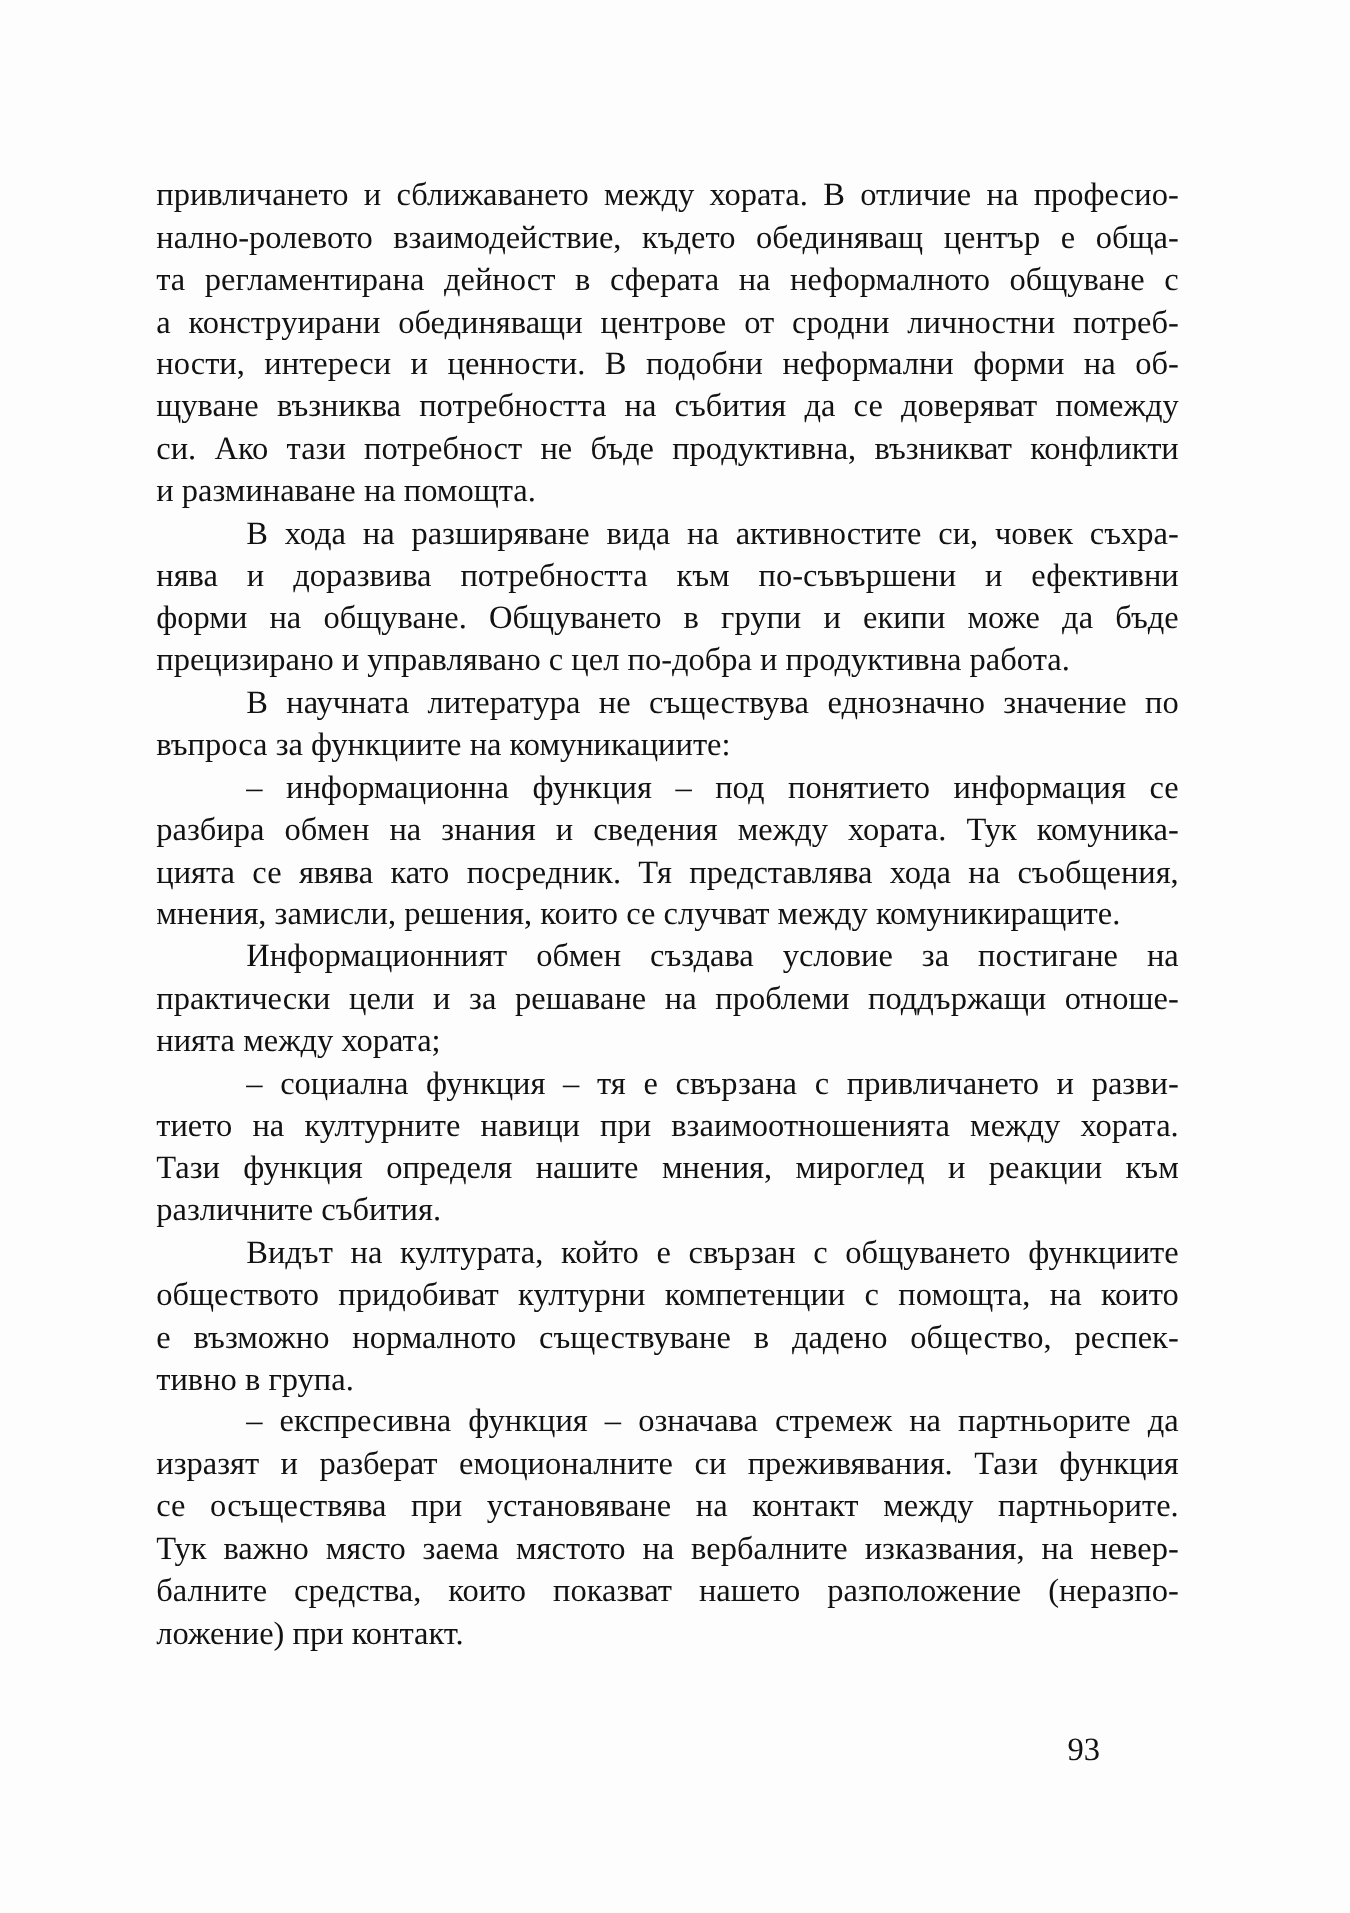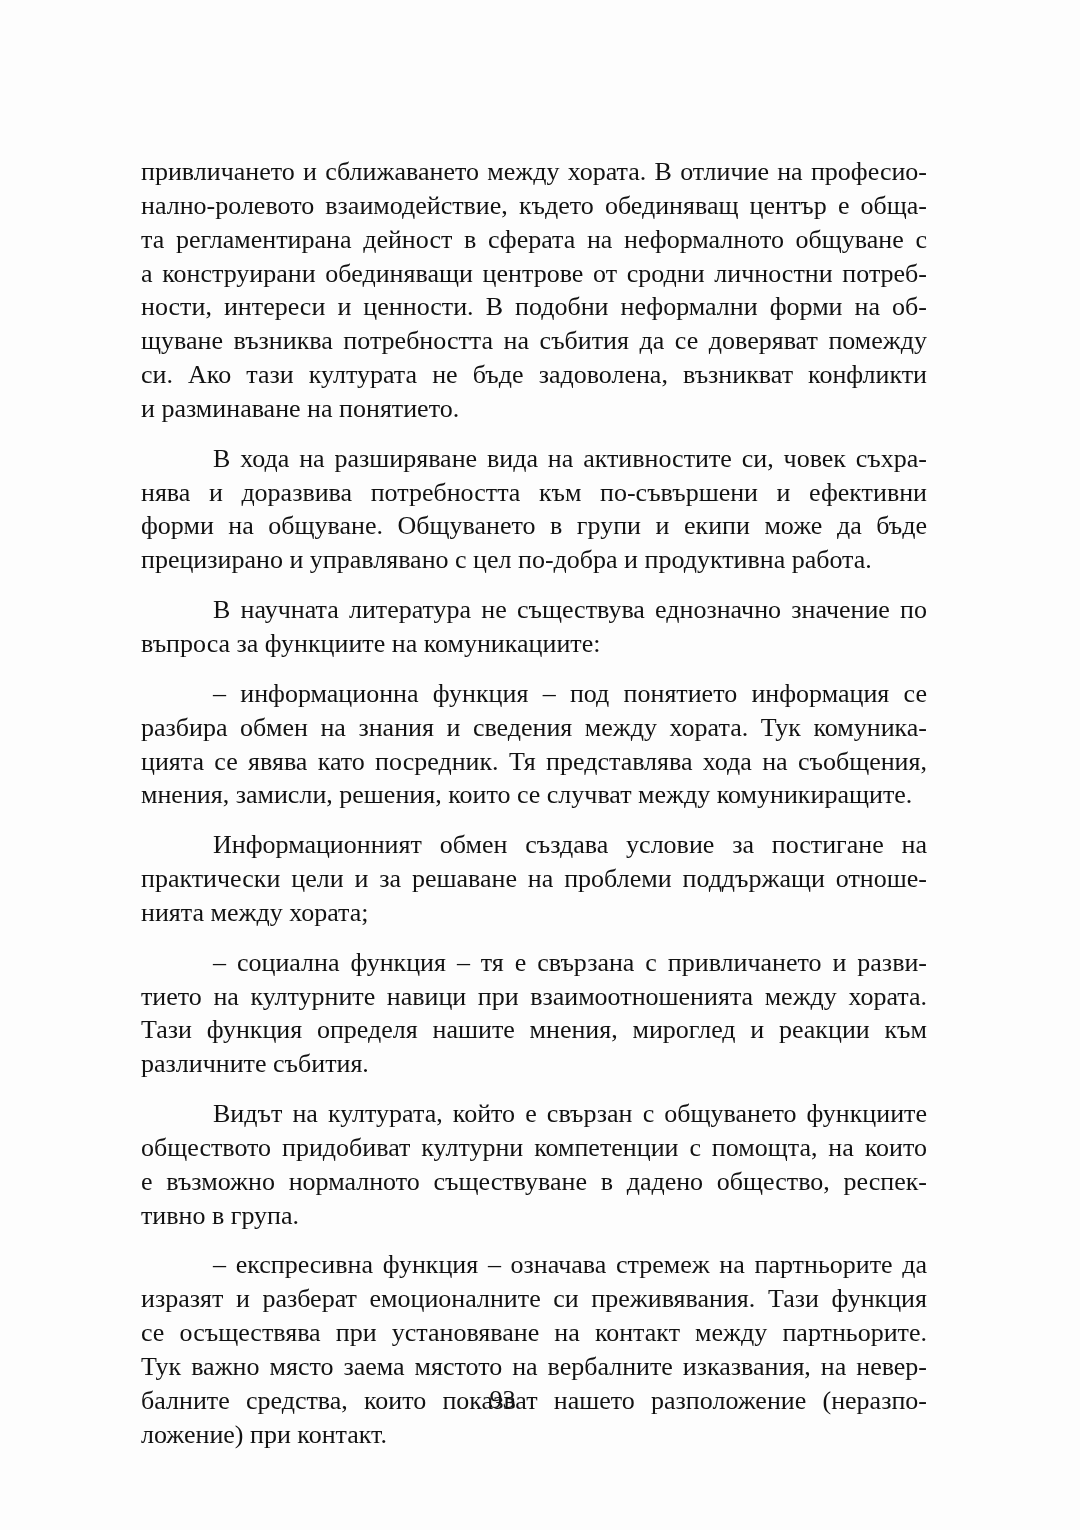--- a/index.html
+++ b/index.html
@@ -17,58 +17,58 @@
   }
   .text-block {
     position: absolute;
     left: 125px;
     top: 139px;
     width: 818px;
     font-size: 26px;
     line-height: 33.85px;
   }
   .para {
-    margin: 16px;
+    margin: 0;
   }
   .line {
     height: 33.85px;
     overflow: hidden;
     text-align: justify;
     text-align-last: justify;
     white-space: normal;
   }
   .line.last {
     text-align-last: left;
   }
   .line.ind {
     text-indent: 72px;
   }
   .page-number {
     position: absolute;
     top: 1383px;
     left: 125px;
     width: 755px;
-    text-align: center;
+    text-align: right;
     font-size: 26px;
     line-height: 34px;
   }
 </style>
 </head>
 <body>
 
 <div class="text-block">
     <div class="para">
       <div class="line">привличането и сближаването между хората. В отличие на професио-</div>
       <div class="line">нално-ролевото взаимодействие, където обединяващ център е обща-</div>
       <div class="line">та регламентирана дейност в сферата на неформалното общуване с</div>
       <div class="line">а конструирани обединяващи центрове от сродни личностни потреб-</div>
       <div class="line">ности, интереси и ценности. В подобни неформални форми на об-</div>
       <div class="line">щуване възниква потребността на събития да се доверяват помежду</div>
-      <div class="line">си. Ако тази културата не бъде задоволена, възникват конфликти</div>
-      <div class="line last">и разминаване на понятието.</div>
+      <div class="line">си. Ако тази потребност не бъде продуктивна, възникват конфликти</div>
+      <div class="line last">и разминаване на помощта.</div>
     </div>
     <div class="para">
       <div class="line ind">В хода на разширяване вида на активностите си, човек съхра-</div>
       <div class="line">нява и доразвива потребността към по-съвършени и ефективни</div>
       <div class="line">форми на общуване. Общуването в групи и екипи може да бъде</div>
       <div class="line last">прецизирано и управлявано с цел по-добра и продуктивна работа.</div>
     </div>
     <div class="para">
       <div class="line ind">В научната литература не съществува еднозначно значение по</div>
       <div class="line last">въпроса за функциите на комуникациите:</div>

